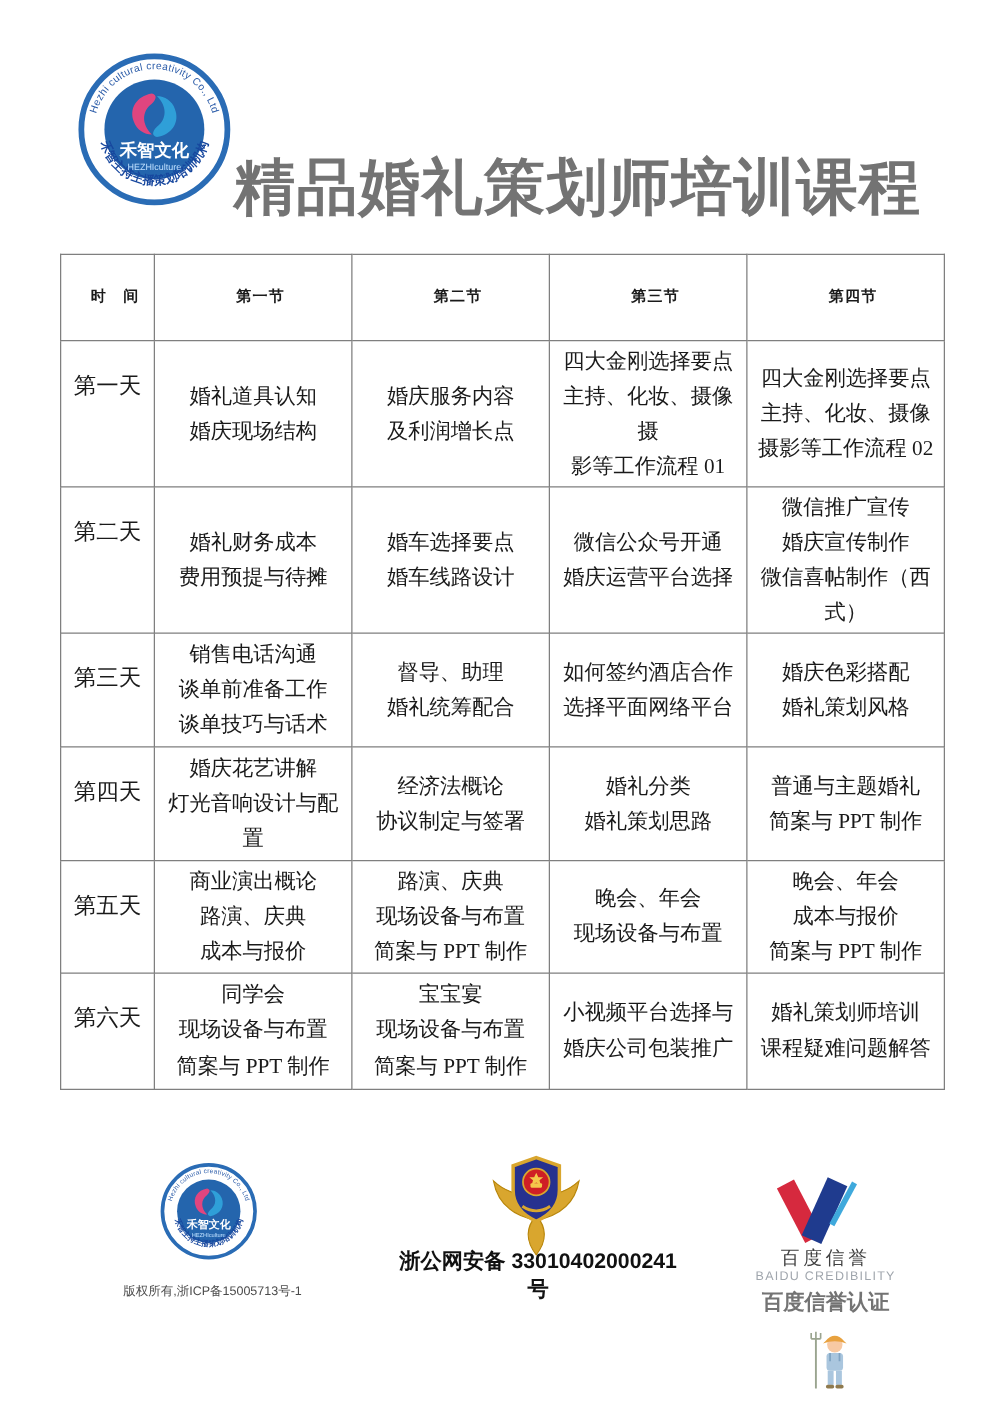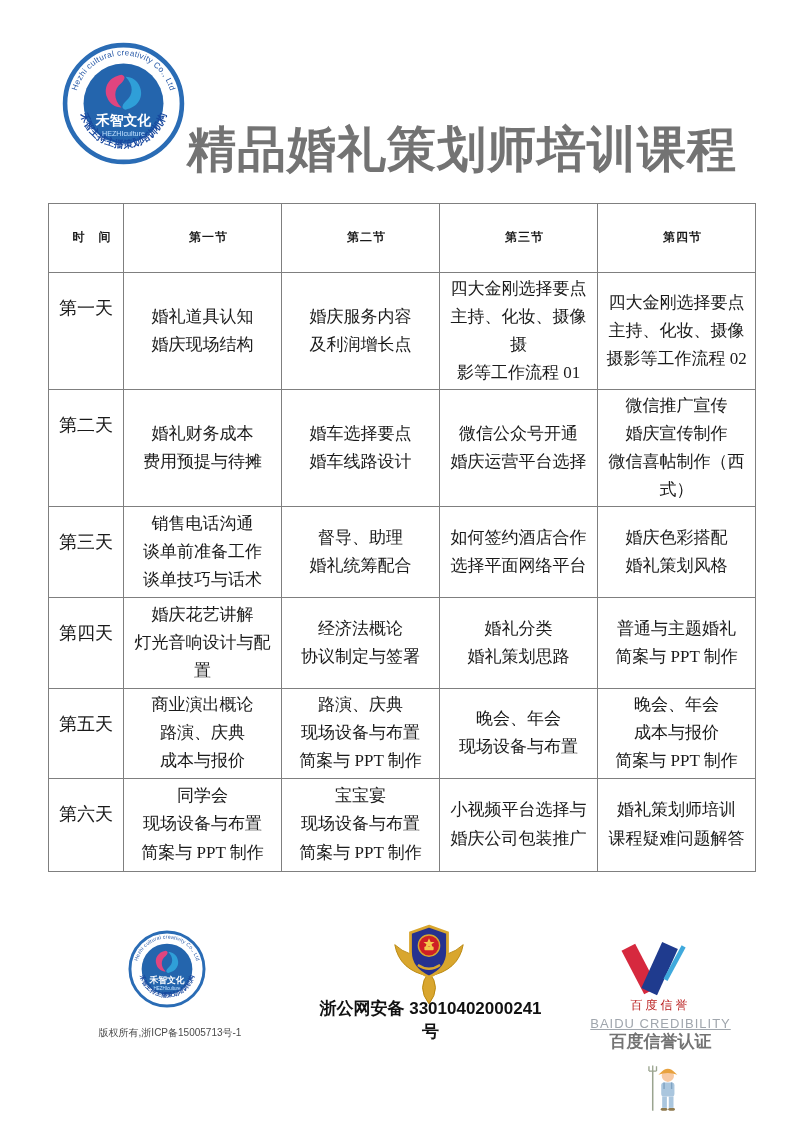--- a/index.html
+++ b/index.html
@@ -38,25 +38,25 @@
     font-size:10px;color:#4a4a4a;
   }
   .police-badge{position:absolute;left:392px;top:918px;}
   .police-text{
     position:absolute;left:313px;top:997px;width:235px;text-align:center;
     font-size:17px;font-weight:bold;color:#111;
   }
   .baidu-v{position:absolute;left:612px;top:940px;}
   .baidu-name{
     position:absolute;left:588px;top:997px;width:145px;text-align:center;
-    font-size:12px;letter-spacing:3px;color:#b91c1c;
+    font-size:15px;letter-spacing:3px;color:#404040;
   }
   .baidu-sub{
     position:absolute;left:588px;top:1016px;width:145px;text-align:center;
-    font-size:13px;letter-spacing:1px;color:#a0a6ad;text-decoration:underline;
+    font-size:10px;letter-spacing:1px;color:#a0a6ad;
   }
   .baidu-cert{
     position:absolute;left:578px;top:1030px;width:165px;text-align:center;
     font-size:17px;font-weight:bold;color:#737373;
   }
   
   .watermark{position:absolute;left:648px;top:1062px;width:150px;height:60px;}
   .wm-row{display:flex;align-items:flex-start;}
   .wm-col{display:flex;flex-direction:column;}
   .wm-name{font-size:32px;font-weight:bold;line-height:1;letter-spacing:1px;white-space:nowrap;}

